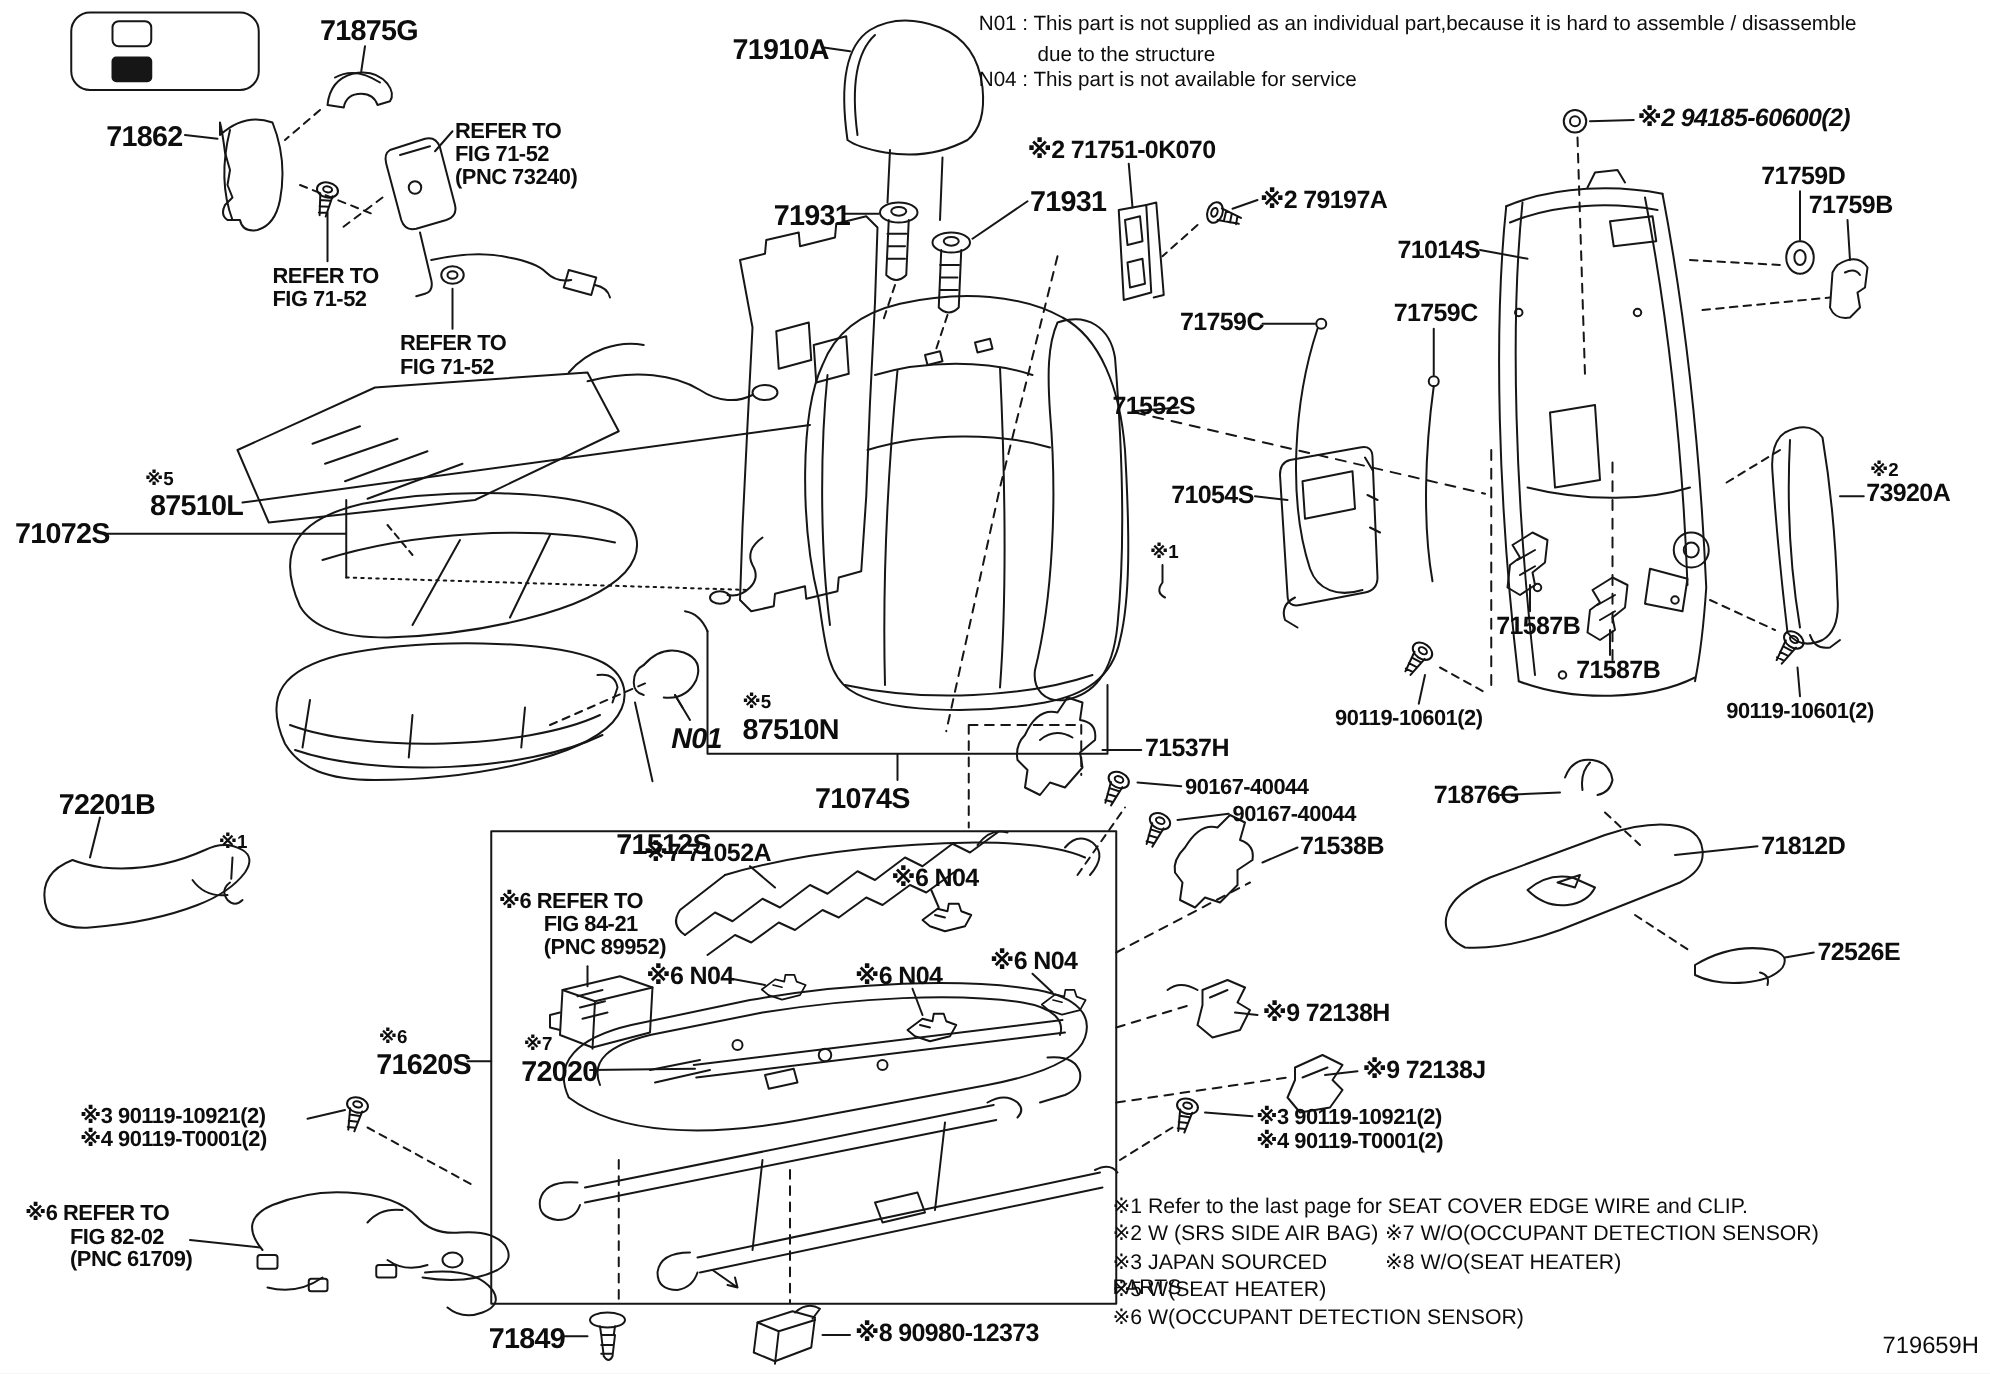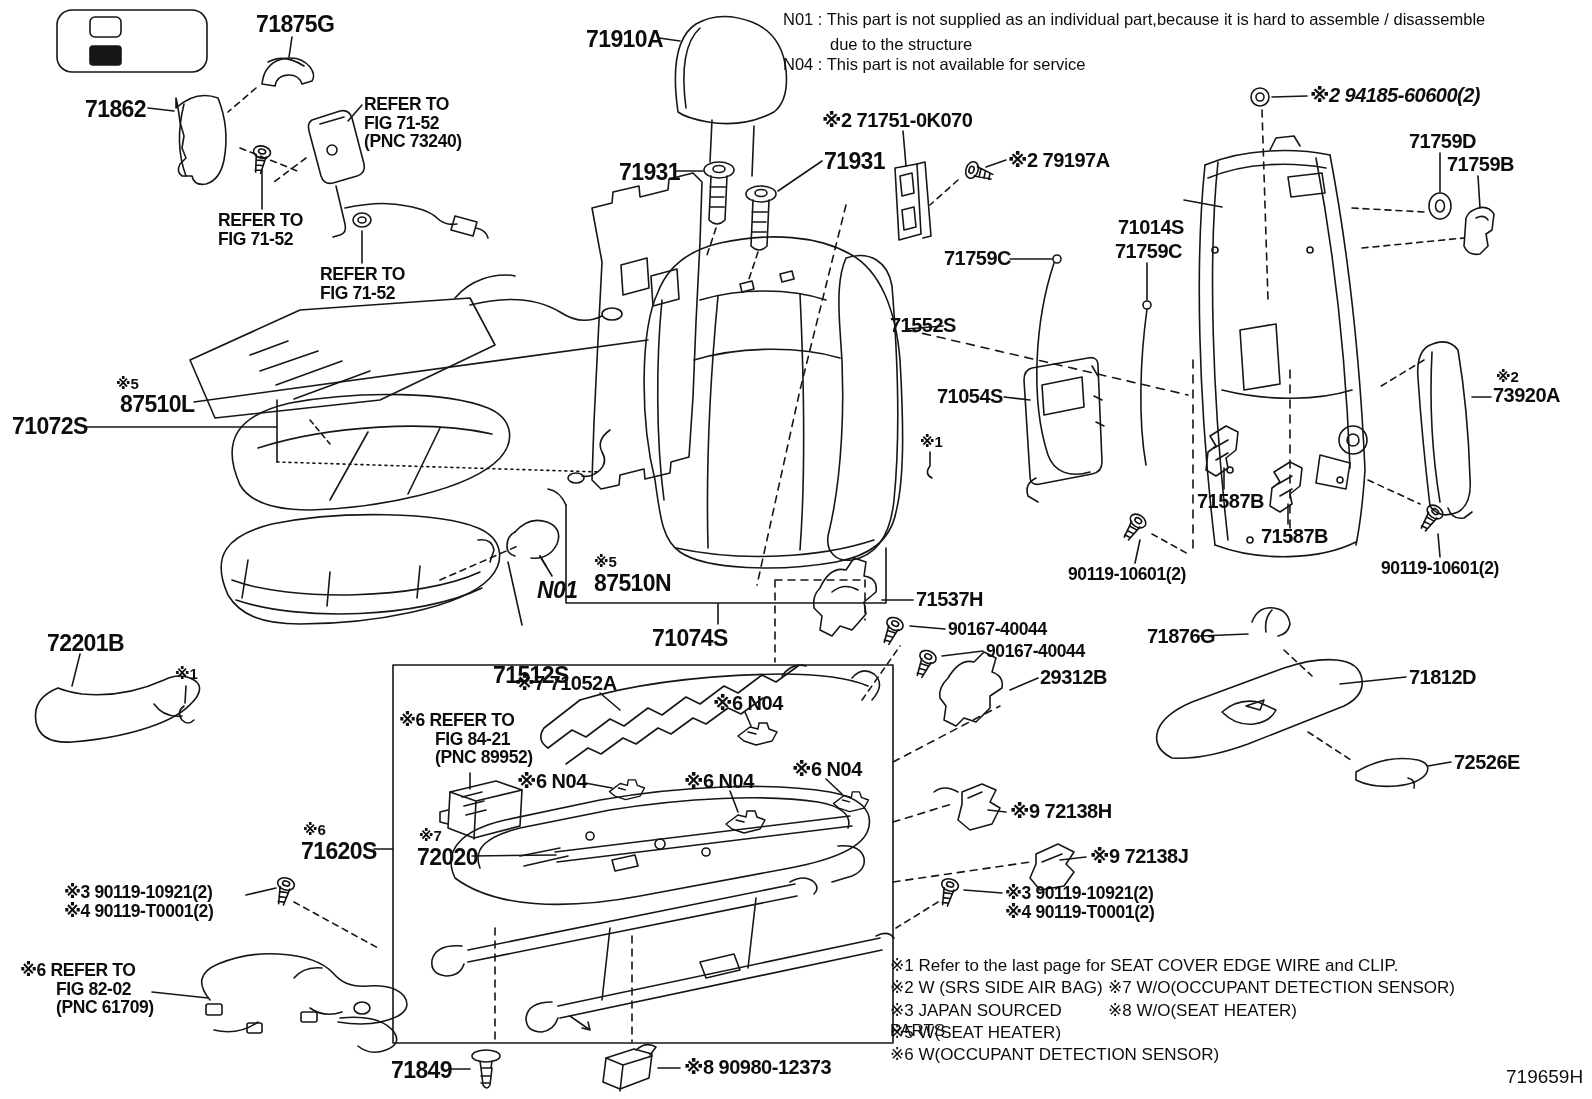--- a/index.html
+++ b/index.html
@@ -415,21 +415,21 @@
       </div>
       <div class="lbl md" style="left: 1310px; top: 85px; font-style: italic;">
         <div>※2 94185-60600(2)</div>
       </div>
       <div class="lbl md" style="left: 1409px; top: 131px;">
         <div>71759D</div>
       </div>
       <div class="lbl md" style="left: 1447px; top: 154px;">
         <div>71759B</div>
       </div>
-      <div class="lbl md" style="left: 1118px; top: 190px; margin-top: 27px;">
+      <div class="lbl md" style="left: 1118px; top: 190px;">
         <div>71014S</div>
       </div>
       <div class="lbl md" style="left: 944px; top: 248px;">
         <div>71759C</div>
       </div>
       <div class="lbl md" style="left: 1115px; top: 241px;">
         <div>71759C</div>
       </div>
       <div class="lbl md" style="left: 890px; top: 315px;">
         <div>71552S</div>
@@ -491,21 +491,21 @@
       <div class="lbl md" style="left: 916px; top: 589px;">
         <div>71537H</div>
       </div>
       <div class="lbl sm" style="left: 948px; top: 620px;">
         <div>90167-40044</div>
       </div>
       <div class="lbl sm" style="left: 986px; top: 642px;">
         <div>90167-40044</div>
       </div>
       <div class="lbl md" style="left: 1040px; top: 667px;">
-        <div>29312B</div>
+        <div>71538B</div>
       </div>
       <div class="lbl md" style="left: 1147px; top: 626px;">
         <div>71876G</div>
       </div>
       <div class="lbl md" style="left: 1409px; top: 667px;">
         <div>71812D</div>
       </div>
       <div class="lbl md" style="left: 1454px; top: 752px;">
         <div>72526E</div>
       </div>

